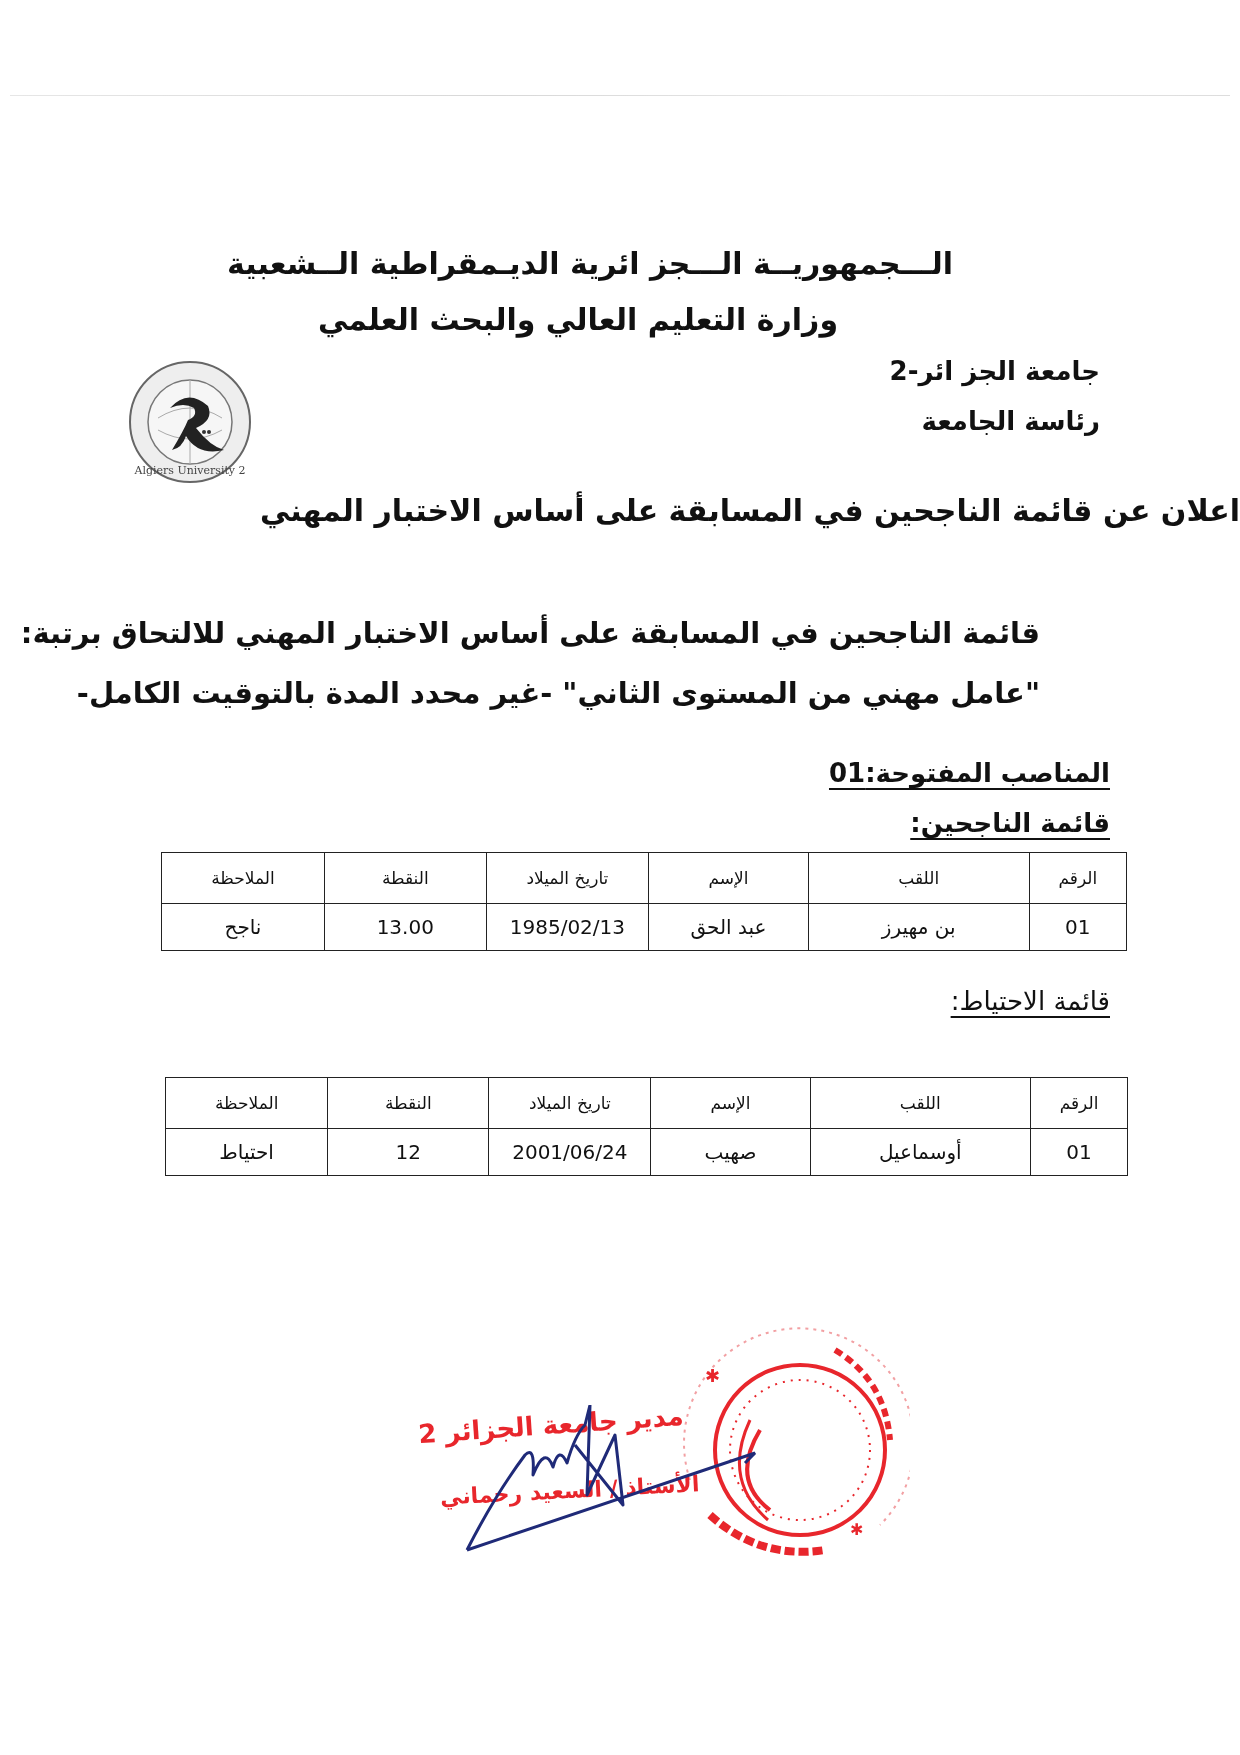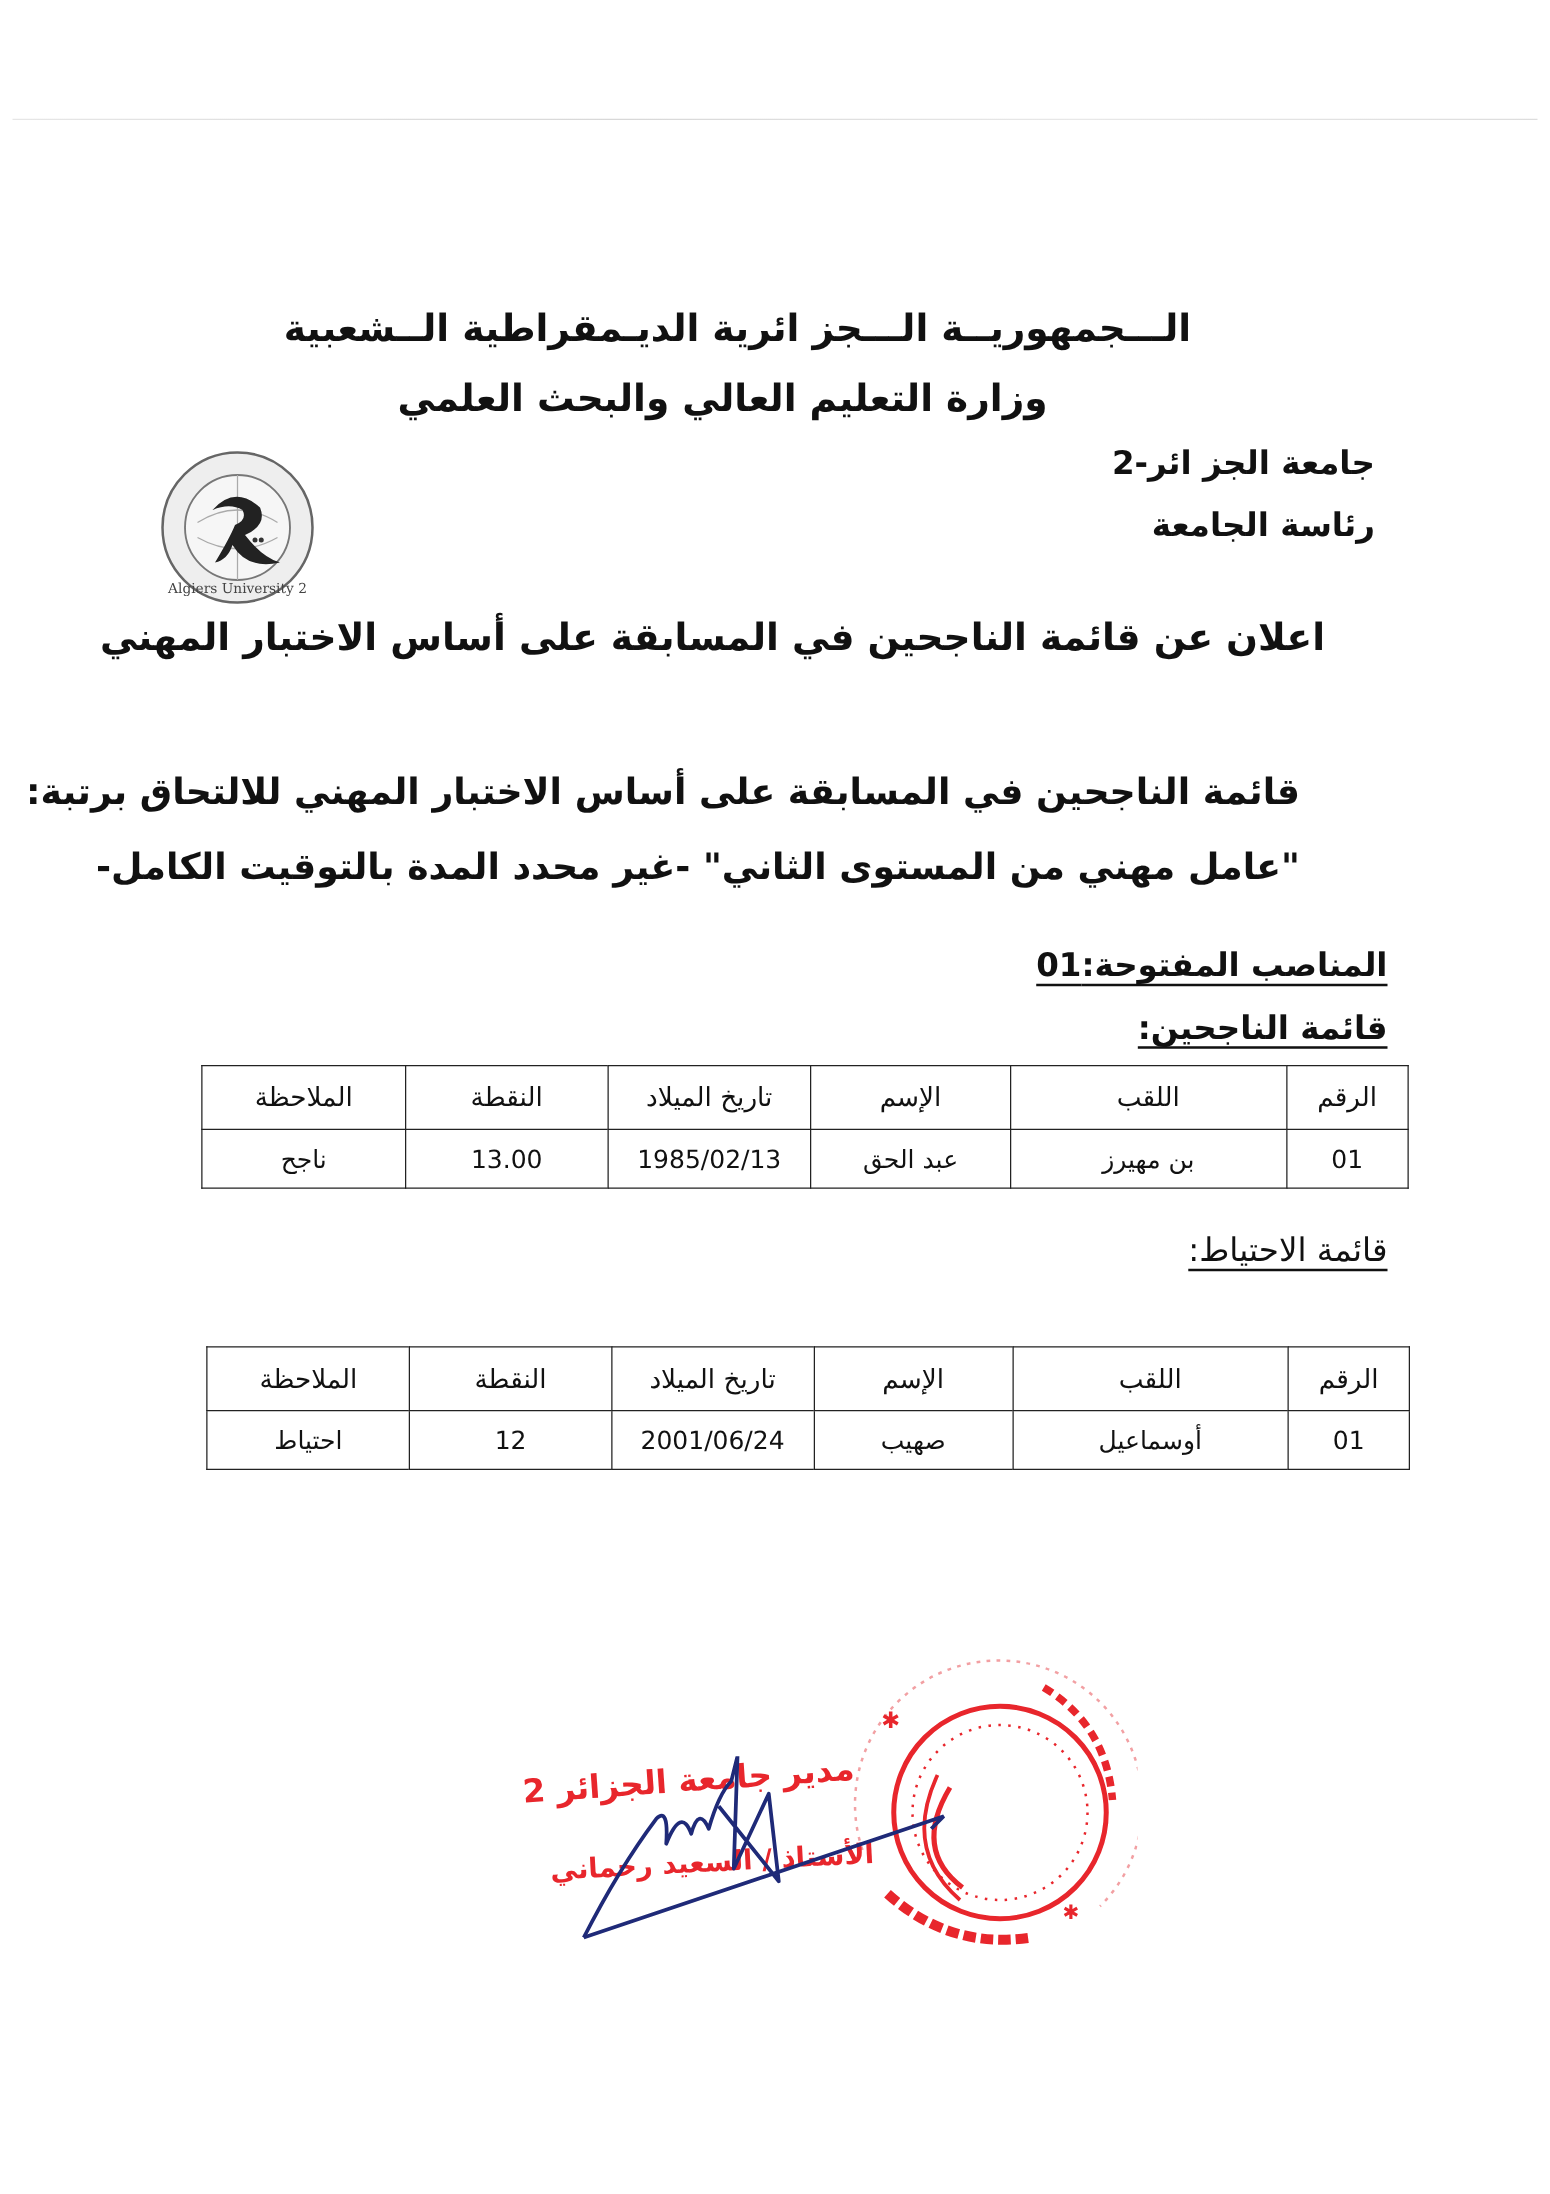--- a/index.html
+++ b/index.html
@@ -7,31 +7,31 @@
            font-family: "DejaVu Sans", sans-serif; color: #111; }
     .scanline { position: absolute; left: 10px; top: 95px; width: 1220px; height: 1px;
                 background: linear-gradient(90deg, #e6e6e6, #d8d8d8 40%, #e8e8e8 70%, #dddddd); }
     .abs { position: absolute; direction: rtl; white-space: nowrap; }
     .hdr1 { top: 246px; left: 0; width: 1240px; text-align: center; padding-right: 60px; box-sizing: border-box;
             font-size: 30px; font-weight: bold; }
     .hdr2 { top: 302px; left: 0; width: 1240px; text-align: center; padding-right: 84px; box-sizing: border-box;
             font-size: 30px; font-weight: bold; }
     .univ { top: 356px; right: 140px; font-size: 26px; font-weight: bold; }
     .pres { top: 406px; right: 140px; font-size: 26px; font-weight: bold; }
-    .announce { top: 493px; left: 0; width: 1240px; text-align: left; padding-left: 80px; box-sizing: border-box;
+    .announce { top: 493px; left: 0; width: 1240px; text-align: right; padding-left: 80px; box-sizing: border-box;
                 font-size: 30px; font-weight: bold; }
     .subtitle1 { top: 616px; right: 200px; font-size: 29px; font-weight: bold; margin-left: 32px; }
     .subtitle2 { top: 676px; right: 200px; font-size: 29px; font-weight: bold; }
     .posts { top: 758px; right: 130px; font-size: 26px; font-weight: bold; text-decoration: underline; text-underline-offset: 6px; }
     .winners-title { top: 808px; right: 130px; font-size: 26px; font-weight: bold; text-decoration: underline; text-underline-offset: 6px; }
     .reserve-title { top: 986px; right: 130px; font-size: 26px; font-weight: normal; text-decoration: underline; text-underline-offset: 6px; }
 
     table.res { position: absolute; border-collapse: collapse; direction: rtl; font-size: 20px; }
     table.res td, table.res th { border: 1.6px solid #222; text-align: center; font-weight: normal; padding: 0; }
-    table.res th { height: 50px; font-size: 21px; }
+    table.res th { height: 50px; font-size: 17px; }
     table.res td { height: 46px; }
     #t1 { left: 161px; top: 852px; width: 966px; }
     #t2 { left: 165px; top: 1077px; width: 963px; }
     .c1 { width: 97px; } .c2 { width: 222px; } .c3 { width: 160px; }
     .c4 { width: 162px; } .c5 { width: 162px; } .c6 { width: 163px; }
 
     .logo { position: absolute; left: 128px; top: 358px; width: 124px; height: 128px; }
     .stamp { position: absolute; left: 650px; top: 1310px; width: 260px; height: 250px; }
     .sig-text { position: absolute; direction: rtl; color: #e8262c; font-weight: bold; white-space: nowrap; }
     .sig1 { left: 418px; top: 1410px; font-size: 26px; transform: rotate(-4deg); }

